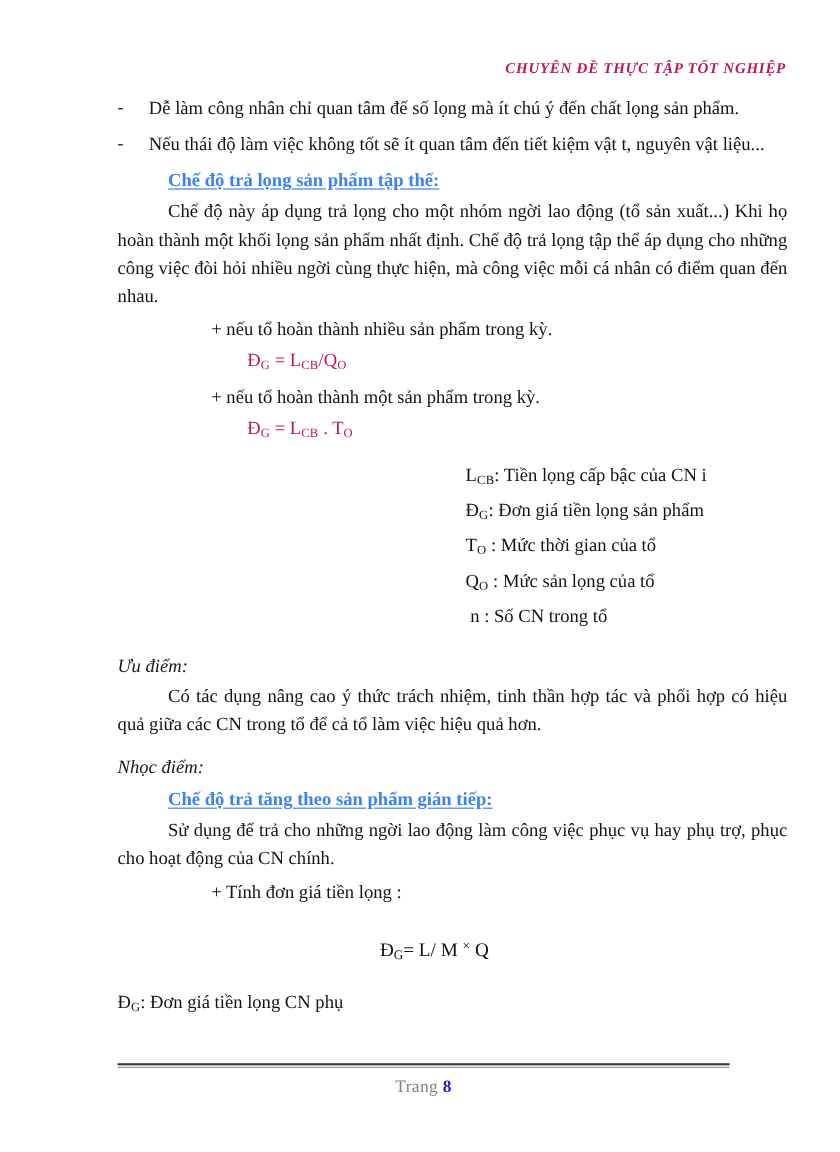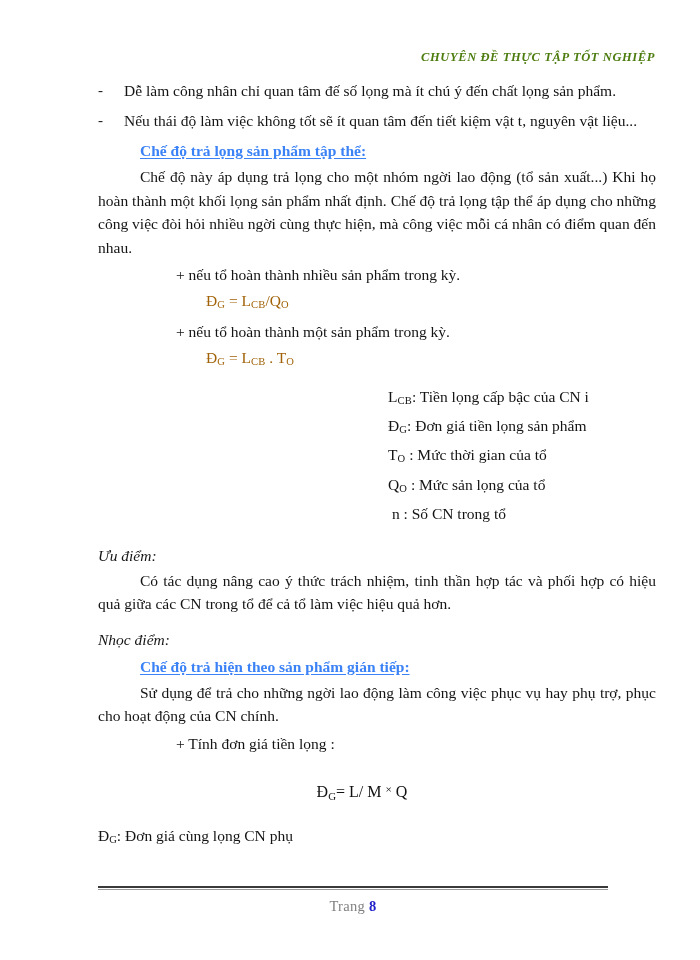--- a/index.html
+++ b/index.html
@@ -28,21 +28,21 @@
 
   
   .doc-header {
     position: absolute;
     top: 50px;
     right: 45px;
     font-style: italic;
     font-weight: bold;
     font-size: 12.5px;
     letter-spacing: 0.6px;
-    color: #4d7c0f;
+    color: #be185d;
     white-space: nowrap;
   }
 
   
   .content {
     position: absolute;
     left: 98px;
     top: 80px;
     width: 558px;
   }
@@ -94,21 +94,21 @@
     margin: 4px 0 2px 0;
     padding-left: 78px;
     color: #141414;
   }
 
   .formula {
     font-size: 15.5px;
     line-height: 23px;
     margin: 3px 0 4px 0;
     padding-left: 108px;
-    color: #a16207;
+    color: #be185d;
     white-space: nowrap;
   }
   .formula sub {
     font-size: 0.68em;
     vertical-align: -0.22em;
     letter-spacing: 0.2px;
   }
 
   
   .legend {
@@ -264,37 +264,37 @@
       </div>
     </div>
 
     <div class="spacer-sm"></div>
 
     <div class="label-italic">Ưu điểm:</div>
     <p class="para">Có tác dụng nâng cao ý thức trách nhiệm, tinh thần hợp tác và phối hợp có hiệu quả giữa các CN trong tổ để cả tổ làm việc hiệu quả hơn.</p>
 
     <div class="label-italic">Nhọc  điểm:</div>
 
-    <div class="heading">Chế độ trả hiện   theo sản phẩm gián tiếp:</div>
+    <div class="heading">Chế độ trả tăng   theo sản phẩm gián tiếp:</div>
 
     <p class="para">Sử dụng để trả cho những ngời   lao động làm công việc phục vụ hay phụ trợ, phục cho hoạt động của CN chính.</p>
 
     <div class="sub-line">+ Tính đơn giá tiền lọng   :</div>
 
     <div class="formula-center">
       <span>Đ</span><sub>G</sub><span>=</span>
       <span>L</span><span>/</span>
       <span>M</span>
       <sup>×</sup>
       <span>Q</span>
     </div>
 
     <div class="defn-line">
       <span>Đ</span><sub>G</sub><span>:</span>
-      <span>Đơn giá cùng lọng   CN phụ</span>
+      <span>Đơn giá tiền lọng   CN phụ</span>
     </div>
 
   </div>
 
   <div class="footer">
     <div class="footer-rule-top"></div>
     <div class="footer-rule-gap"></div>
     <div class="footer-rule-bot"></div>
     <div class="footer-text">
       <span>Trang</span>

